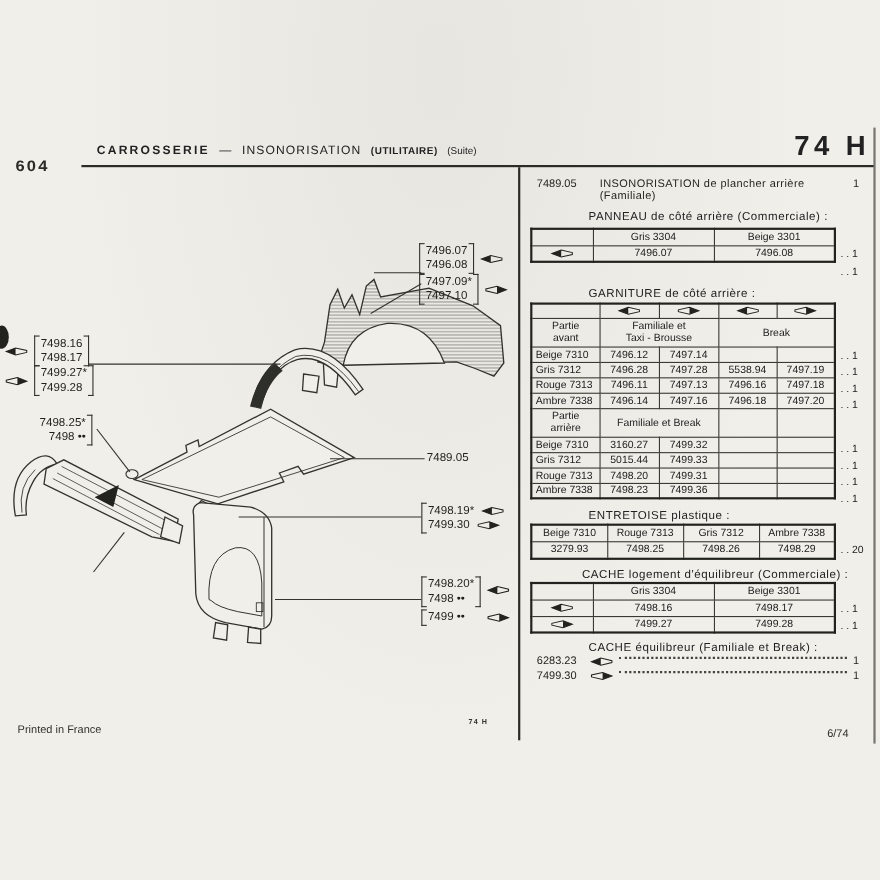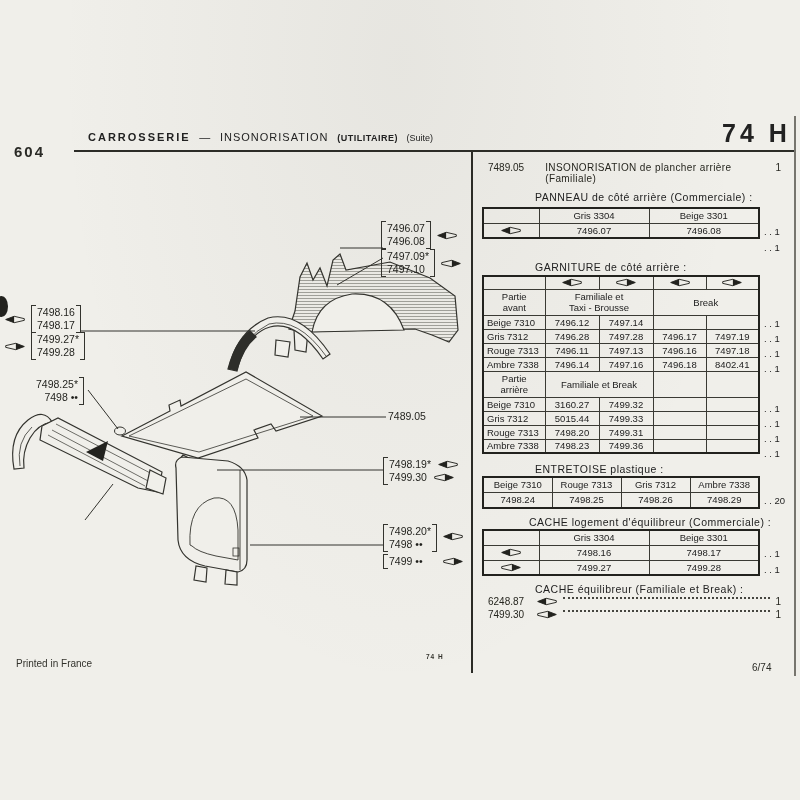--- a/index.html
+++ b/index.html
@@ -312,36 +312,36 @@
           <td class="lft">Beige 7310</td>
           <td>7496.12</td>
           <td>7497.14</td>
           <td></td>
           <td></td>
         </tr>
         <tr style="height:14px;">
           <td class="lft">Gris 7312</td>
           <td>7496.28</td>
           <td>7497.28</td>
-          <td>7496.17</td>
+          <td>5538.94</td>
           <td>7497.19</td>
         </tr>
         <tr style="height:14px;">
           <td class="lft">Rouge 7313</td>
           <td>7496.11</td>
           <td>7497.13</td>
           <td>7496.16</td>
           <td>7497.18</td>
         </tr>
         <tr style="height:14px;">
           <td class="lft">Ambre 7338</td>
           <td>7496.14</td>
           <td>7497.16</td>
           <td>7496.18</td>
-          <td>8402.41</td>
+          <td>7497.20</td>
         </tr>
         <tr style="height:26px;">
           <td class="pre">Partie
 arrière</td>
           <td colspan="2">Familiale et Break</td>
           <td></td>
               <td></td>
         </tr>
         <tr style="height:14px;">
           <td class="lft">Beige 7310</td>
@@ -394,21 +394,21 @@
             <col style="width:69px;">
           </colgroup>
         <tbody>
             <tr style="height:15px;">
           <td>Beige 7310</td>
           <td>Rouge 7313</td>
           <td>Gris 7312</td>
           <td>Ambre 7338</td>
         </tr>
         <tr style="height:16px;">
-          <td>7498.24</td>
+          <td>3279.93</td>
           <td>7498.25</td>
           <td>7498.26</td>
           <td>7498.29</td>
         </tr>
       </tbody>
         </table>
       <span class="qty" style="top:17px;">. . 20</span>
     </div>
 
     <div class="sect-title" style="left:56px;top:364px;">CACHE logement d'équilibreur (Commerciale) :</div>
@@ -448,21 +448,21 @@
         </tr>
       </tbody>
         </table>
       <span class="qty" style="top:17px;">. . 1</span>
       <span class="qty" style="top:33px;">. . 1</span>
     </div>
 
     <div class="sect-title" style="left:62px;top:431px;">CACHE équilibreur (Familiale et Break) :</div>
 
     <div class="eqrow" style="top:443px;">
-      <span class="ref">6248.87</span>
+      <span class="ref">6283.23</span>
       <svg class="ar" width="22" height="9" viewBox="0 0 26 10">
           <polygon points="2,5 12,1.2 24,4 24,6 12,8.8" fill="none" stroke="#22221e" stroke-width="1.1"></polygon>
           <polygon points="2,5 12,1.2 12,8.8" fill="#22221e"></polygon>
         </svg>
       <span class="dots"></span>
       <span>1</span>
     </div>
     <div class="eqrow" style="top:456px;">
       <span class="ref">7499.30</span>
       <svg class="ar" width="22" height="9" viewBox="0 0 26 10">

